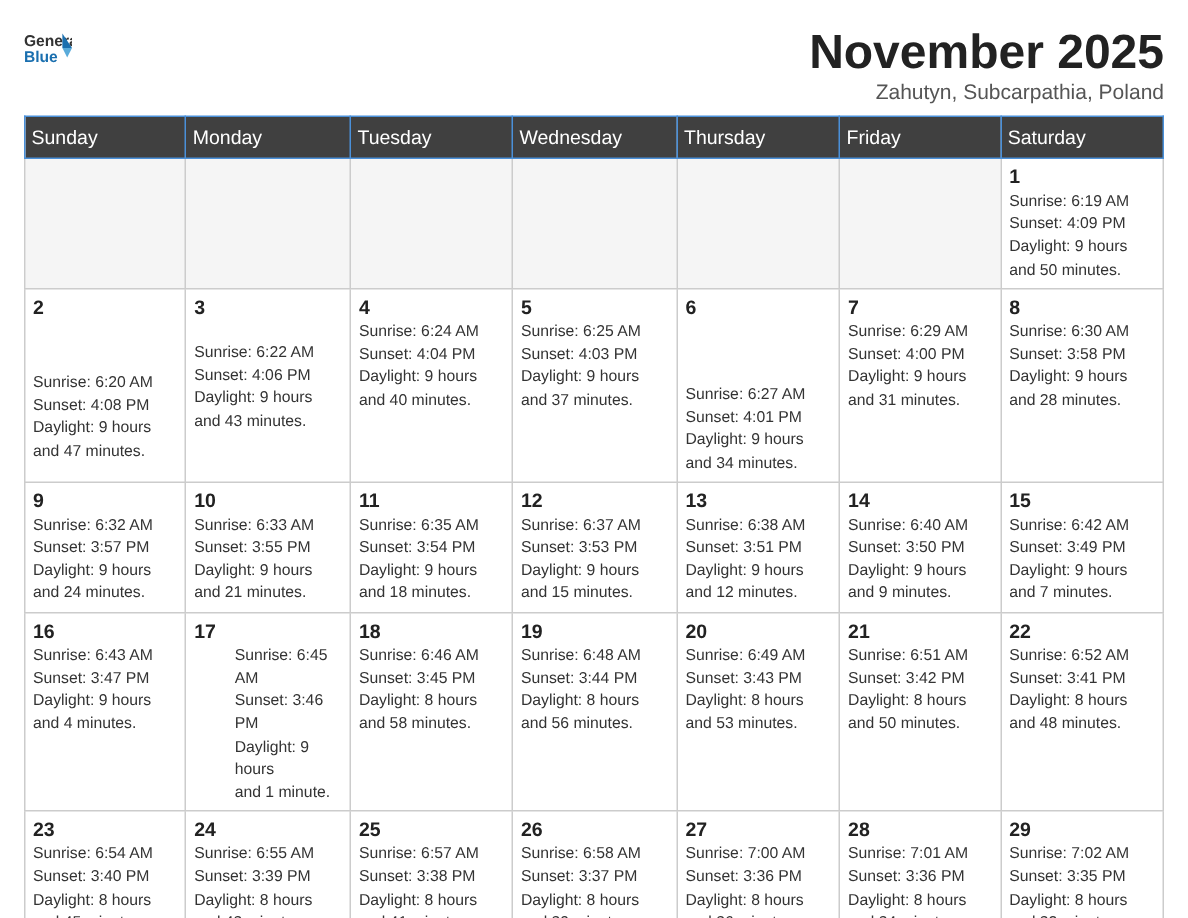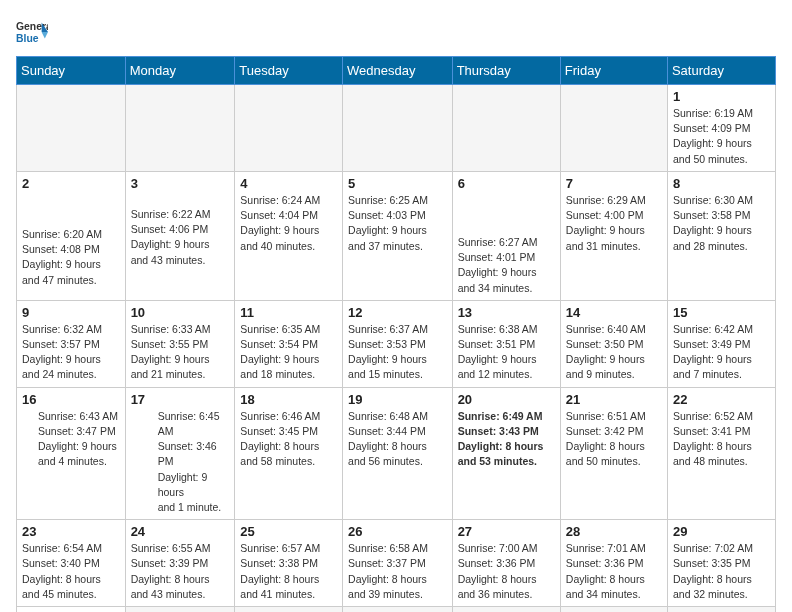--- a/index.html
+++ b/index.html
@@ -36,21 +36,21 @@
     .location-title {
       font-size: 14px;
       color: #555;
     }
     table {
       width: 100%;
       border-collapse: collapse;
       font-size: 11px;
     }
     th {
-      background-color: #0369a1;
+      background-color: #404040;
       color: #fff;
       padding: 6px 4px;
       text-align: left;
       font-size: 13px;
       font-weight: normal;
       border: 1px solid #4a90d9;
     }
     td {
       border: 1px solid #ccc;
       vertical-align: top;
@@ -84,20 +84,22 @@
 <div class="header-area">
   <div class="logo">
     <svg class="logo-icon" viewBox="0 0 40 40">
       <text x="0" y="18" font-size="13" font-family="Arial" font-weight="bold" fill="#333">General</text>
       <text x="0" y="32" font-size="13" font-family="Arial" font-weight="bold" fill="#1a6faf">Blue</text>
       <polygon points="32,8 40,20 32,20" fill="#1a6faf"></polygon>
       <polygon points="32,20 40,20 36,28" fill="#5aabda"></polygon>
     </svg>
   </div>
   <div class="title-area">
+    <div class="month-title">November 2025</div>
+    <div class="location-title">Zahutyn, Subcarpathia, Poland</div>
   </div>
 </div>
 
 <table>
   <thead>
     <tr>
     <th>Sunday</th>
         <th>Monday</th>
         <th>Tuesday</th>
         <th>Wednesday</th>
@@ -220,21 +222,21 @@
           <span class="day-number">15</span>
           <div class="day-info" style="white-space: pre-line;">Sunrise: 6:42 AM
 Sunset: 3:49 PM
 Daylight: 9 hours
 and 7 minutes.</div>
         </td>
       </tr>
       <tr>
         <td>
           <span class="day-number">16</span>
-          <div class="day-info" style="white-space: pre-line; margin-left: 16px;">Sunrise: 6:43 AM
+          <div class="day-info" style="white-space: pre-line;">Sunrise: 6:43 AM
 Sunset: 3:47 PM
 Daylight: 9 hours
 and 4 minutes.</div>
         </td>
         <td>
           <span class="day-number">17</span>
           <div class="day-info" style="white-space: pre-line; margin-left: 27px;">Sunrise: 6:45 AM
 Sunset: 3:46 PM
 Daylight: 9 hours
 and 1 minute.</div>
@@ -248,21 +250,21 @@
         </td>
         <td>
           <span class="day-number">19</span>
           <div class="day-info" style="white-space: pre-line;">Sunrise: 6:48 AM
 Sunset: 3:44 PM
 Daylight: 8 hours
 and 56 minutes.</div>
         </td>
         <td>
           <span class="day-number">20</span>
-          <div class="day-info" style="white-space: pre-line; font-weight: bold;">Sunrise: 6:49 AM
+          <div class="day-info" style="white-space: pre-line;">Sunrise: 6:49 AM
 Sunset: 3:43 PM
 Daylight: 8 hours
 and 53 minutes.</div>
         </td>
         <td>
           <span class="day-number">21</span>
           <div class="day-info" style="white-space: pre-line;">Sunrise: 6:51 AM
 Sunset: 3:42 PM
 Daylight: 8 hours
 and 50 minutes.</div>

